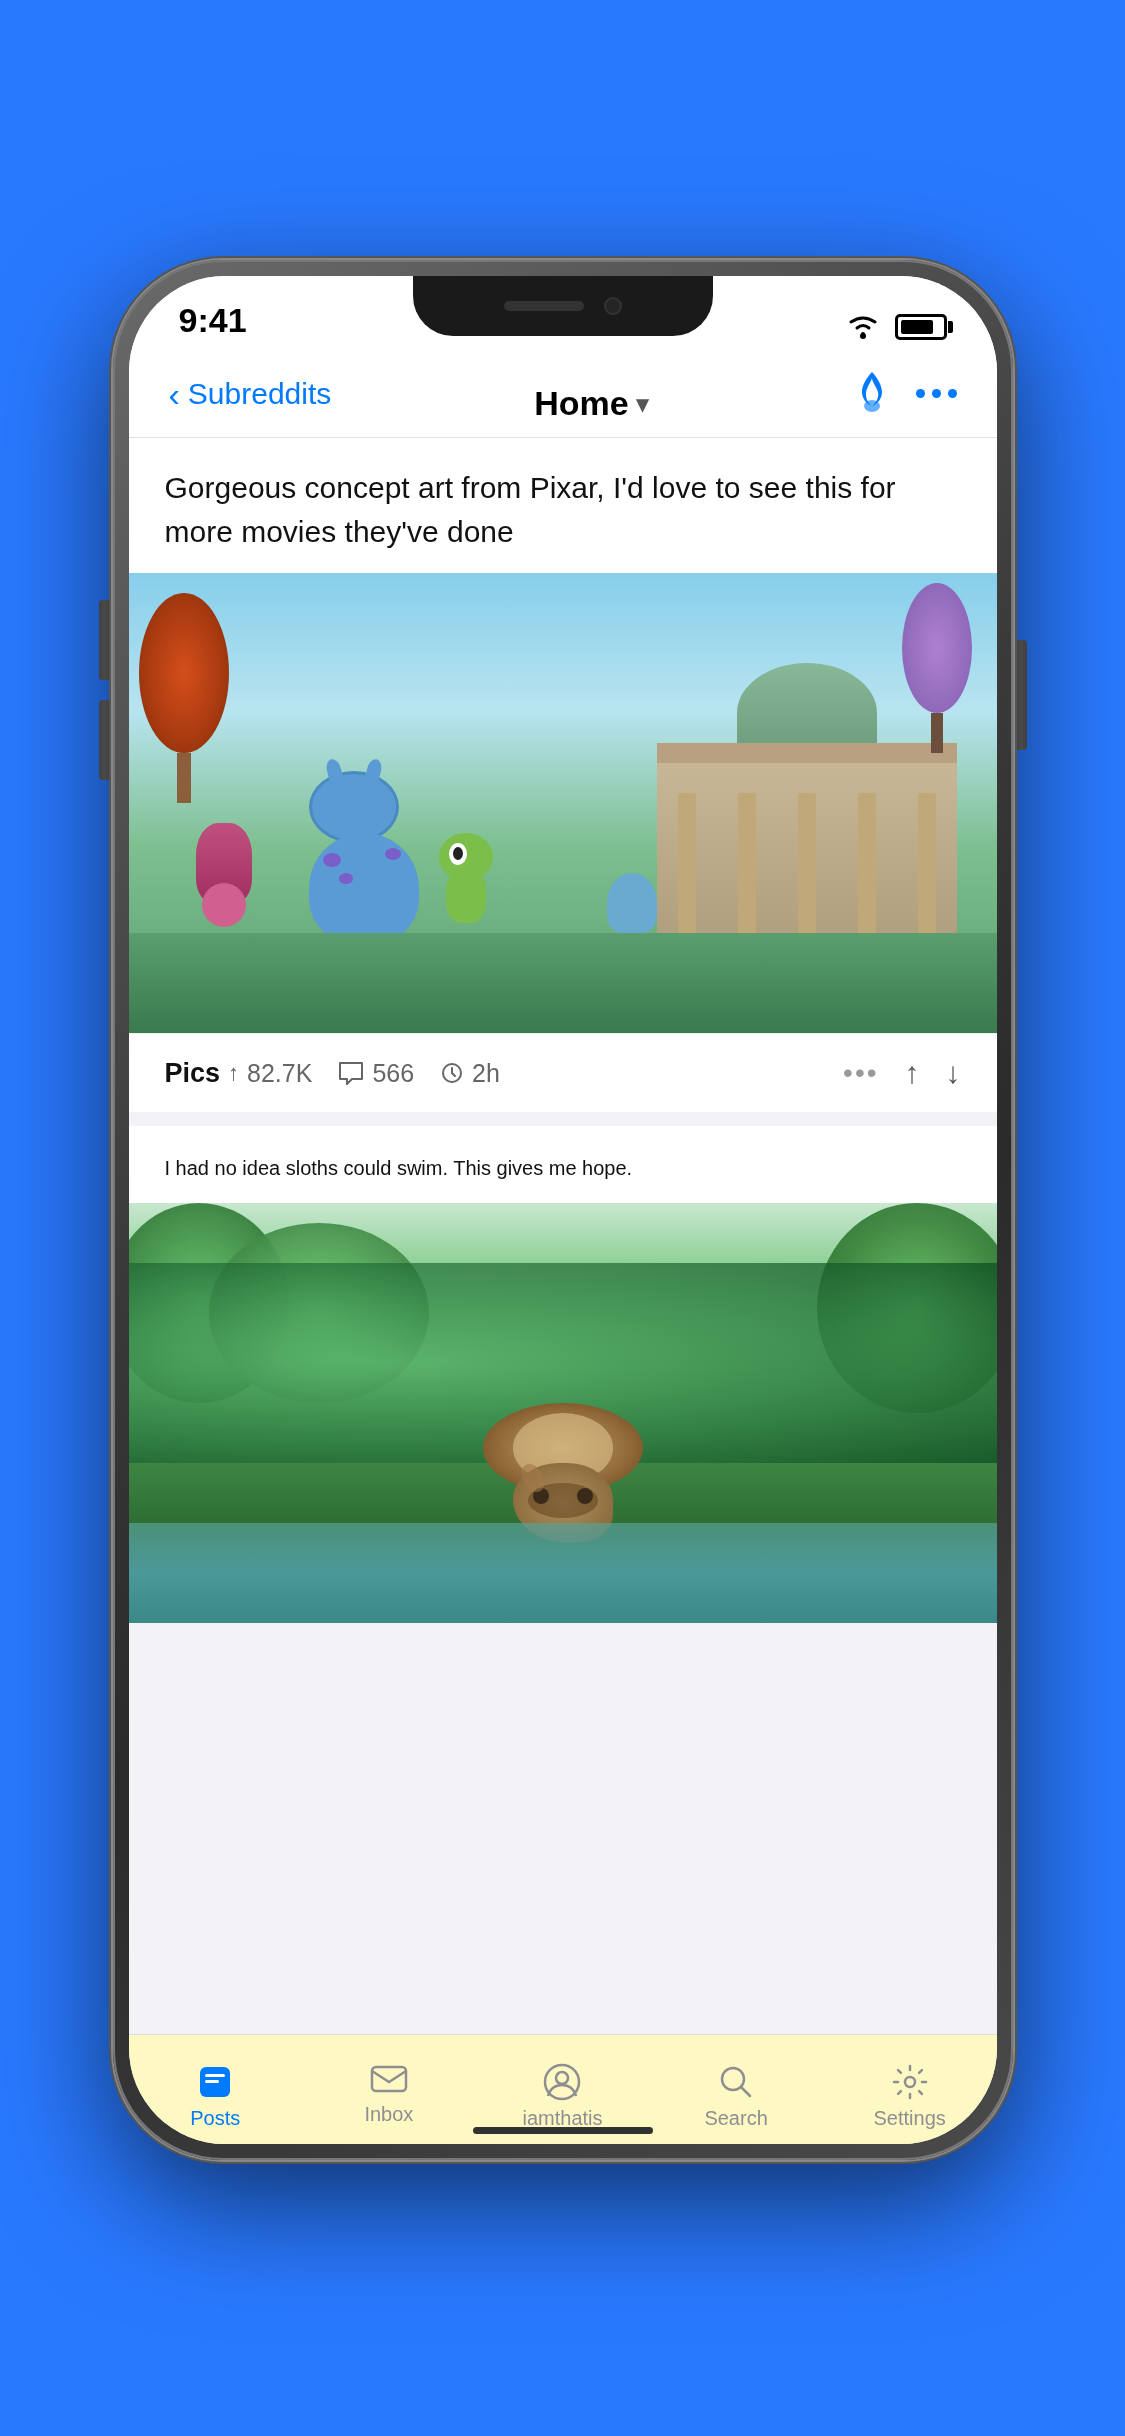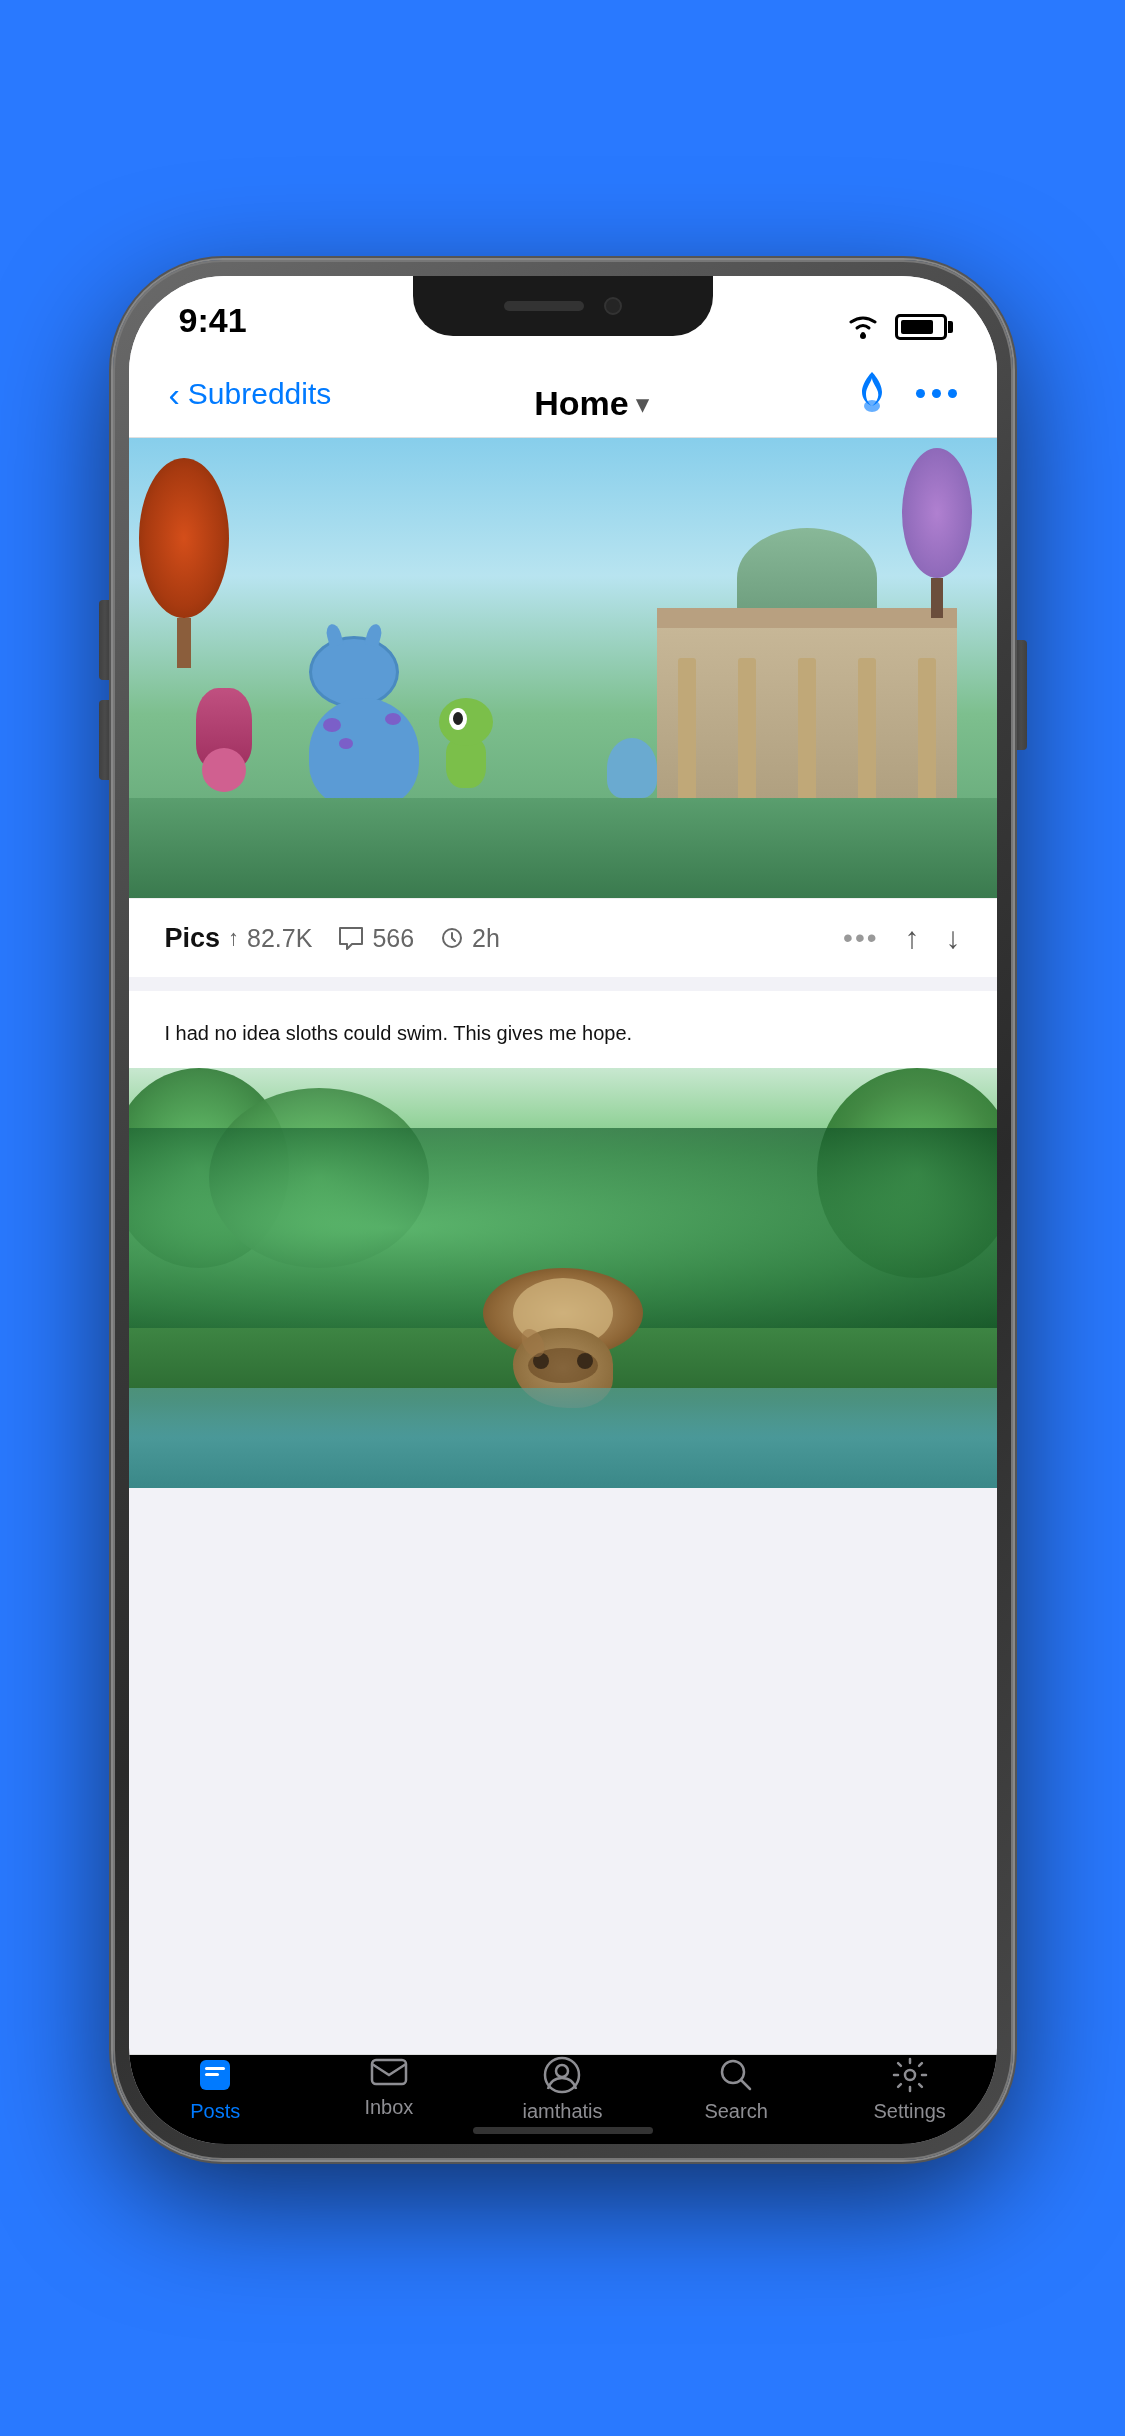--- a/index.html
+++ b/index.html
@@ -362,27 +362,27 @@
       position: relative;
       overflow: hidden;
     }
 
     
     .tab-bar {
       position: absolute;
       bottom: 0;
       left: 0;
       right: 0;
-      height: 90px;
-      background: #000000;
+      height: 110px;
+      background: #fef9c3;
       border-top: 1px solid #ddd;
       display: flex;
       align-items: flex-start;
       justify-content: space-around;
-      padding-top: 1px;
+      padding-top: 28px;
     }
 
     .tab-item {
       display: flex;
       flex-direction: column;
       align-items: center;
       gap: 6px;
       min-width: 90px;
     }
 
@@ -469,20 +469,21 @@
             <div class="nav-dot"></div>
             <div class="nav-dot"></div>
             <div class="nav-dot"></div>
           </div>
         </div>
       </div>
 
       <div class="content-area">
 
         <div class="post-card">
+          <div class="post-text">Gorgeous concept art from Pixar, I'd love to see this for more movies they've done</div>
 
           <div class="post-image">
             <div class="monsters-scene">
 
               <div style="position:absolute;top:20px;left:10px;">
                 <div style="width:90px;height:160px;background:radial-gradient(ellipse,#D44E1A 0%,#A83A10 60%,#7A2A08 100%);border-radius:50%;margin:0 auto;"></div>
                 <div style="width:14px;height:50px;background:#8B5E3C;margin:0 auto;"></div>
               </div>
 
               <div style="position:absolute;bottom:100px;left:60px;width:70px;height:110px;">

